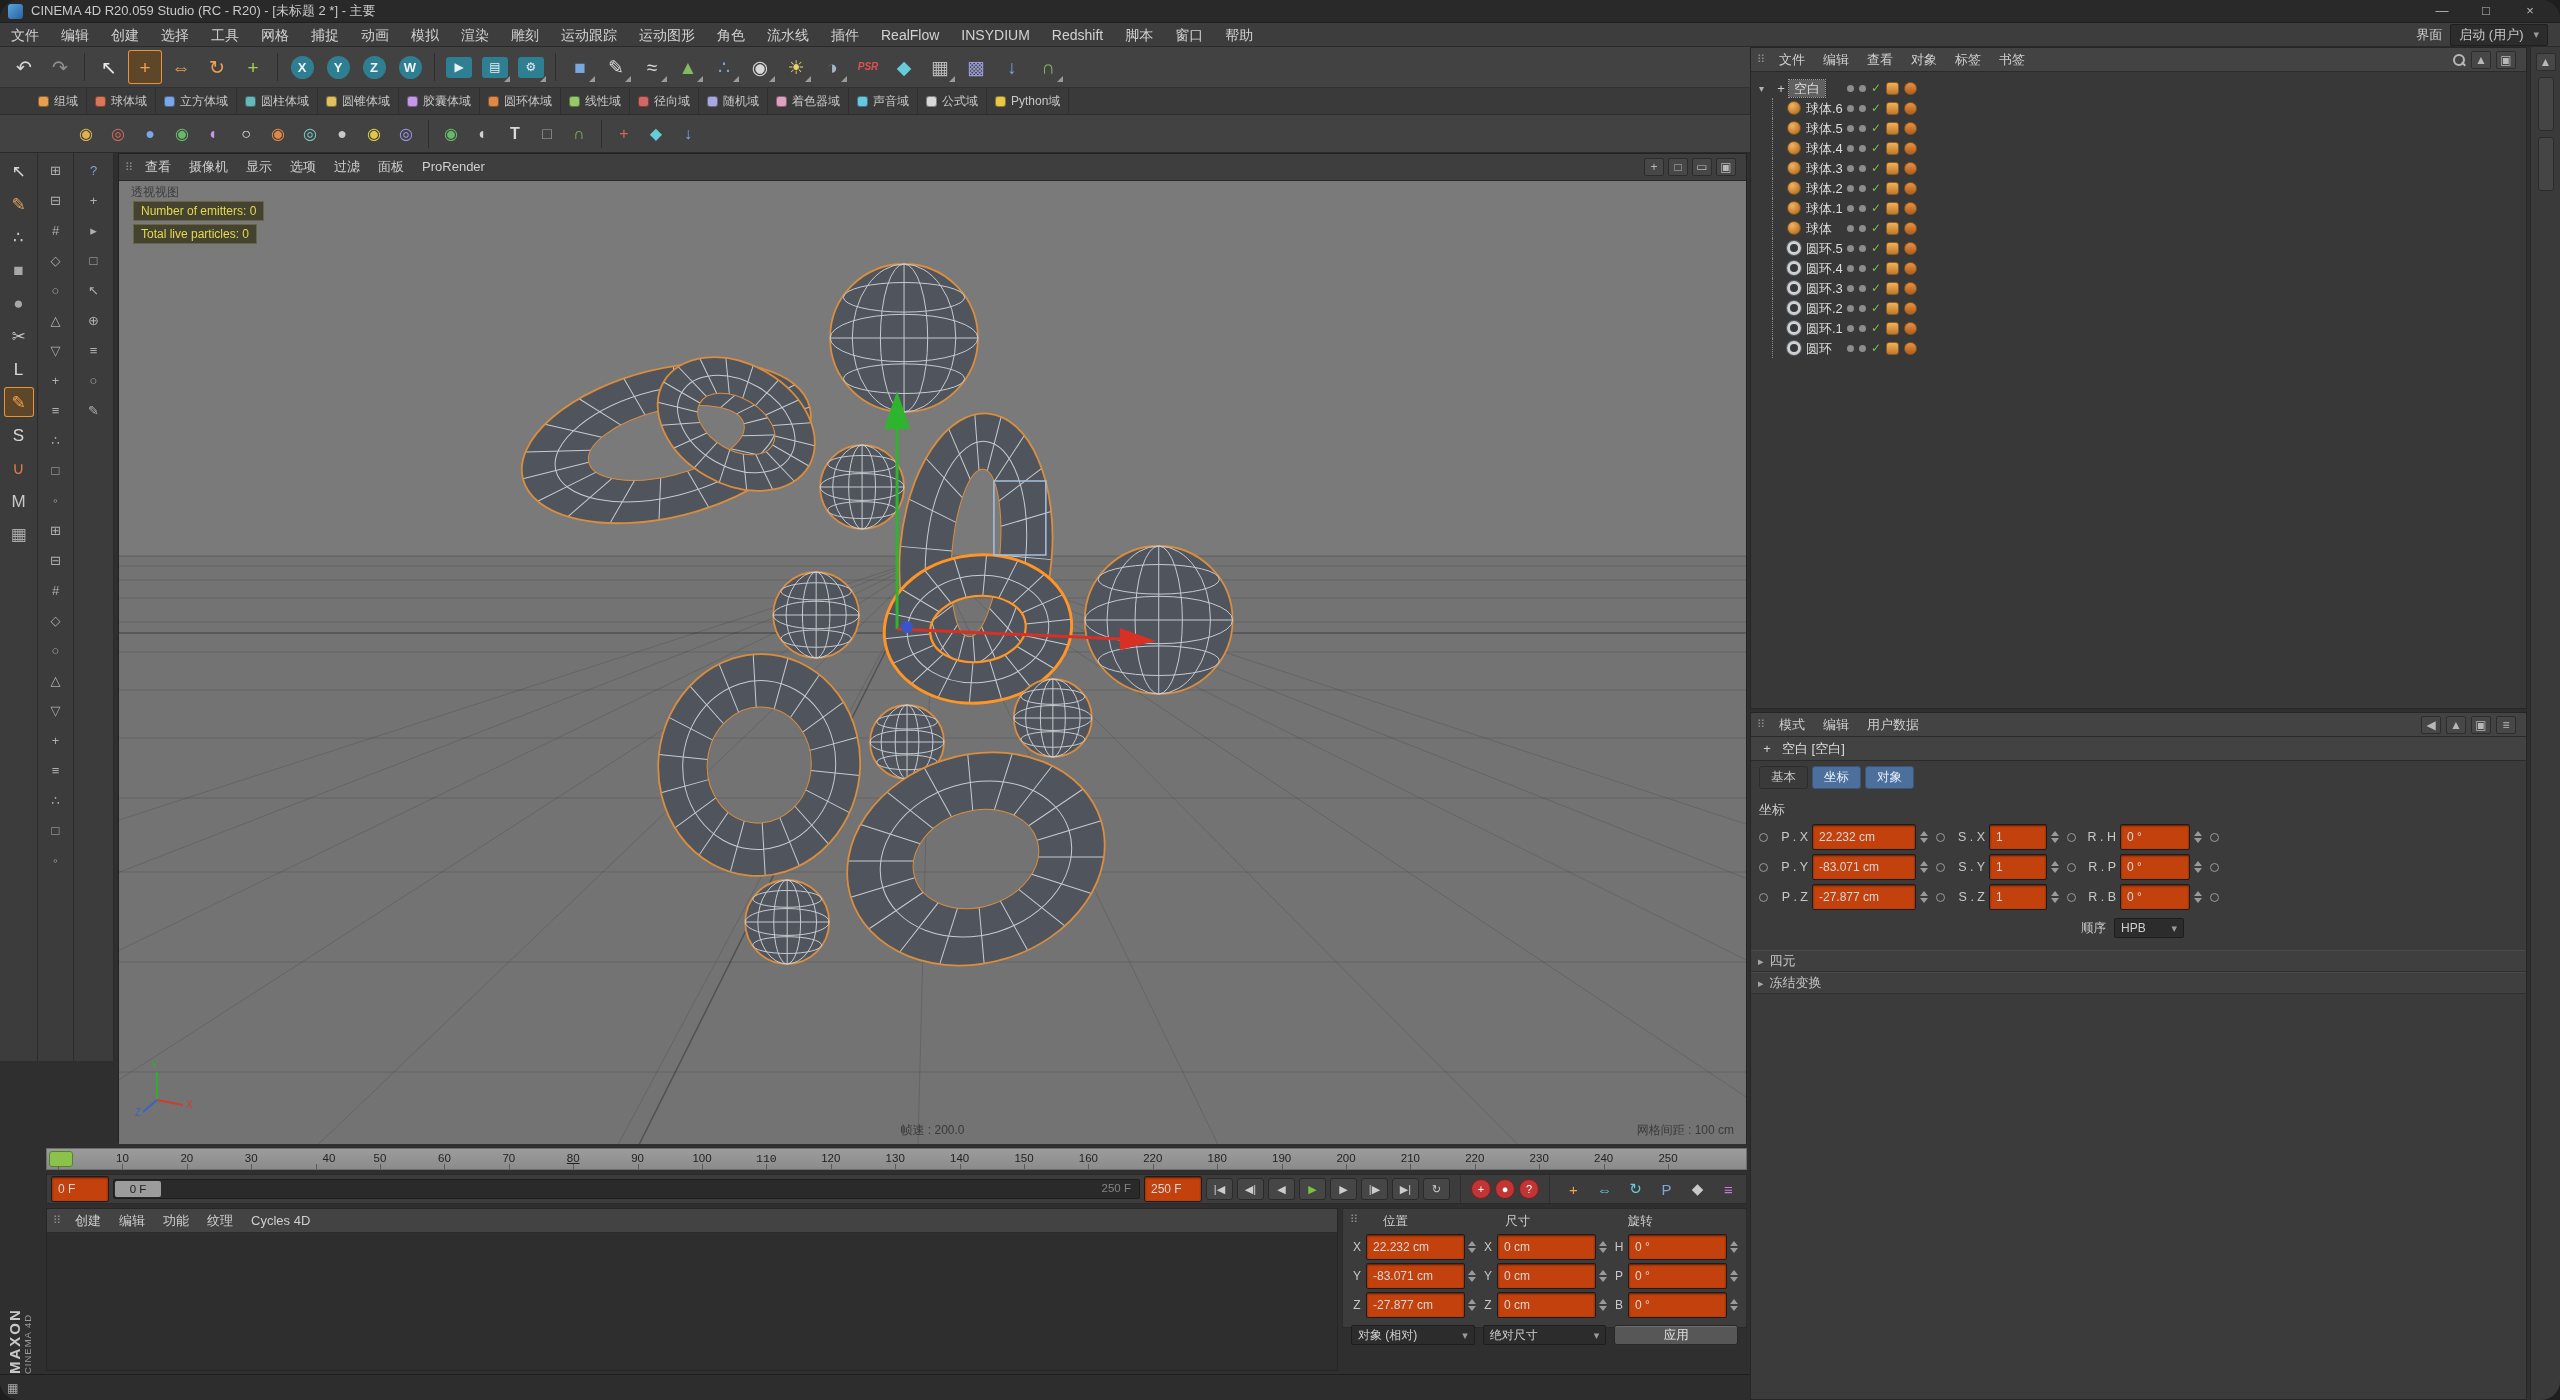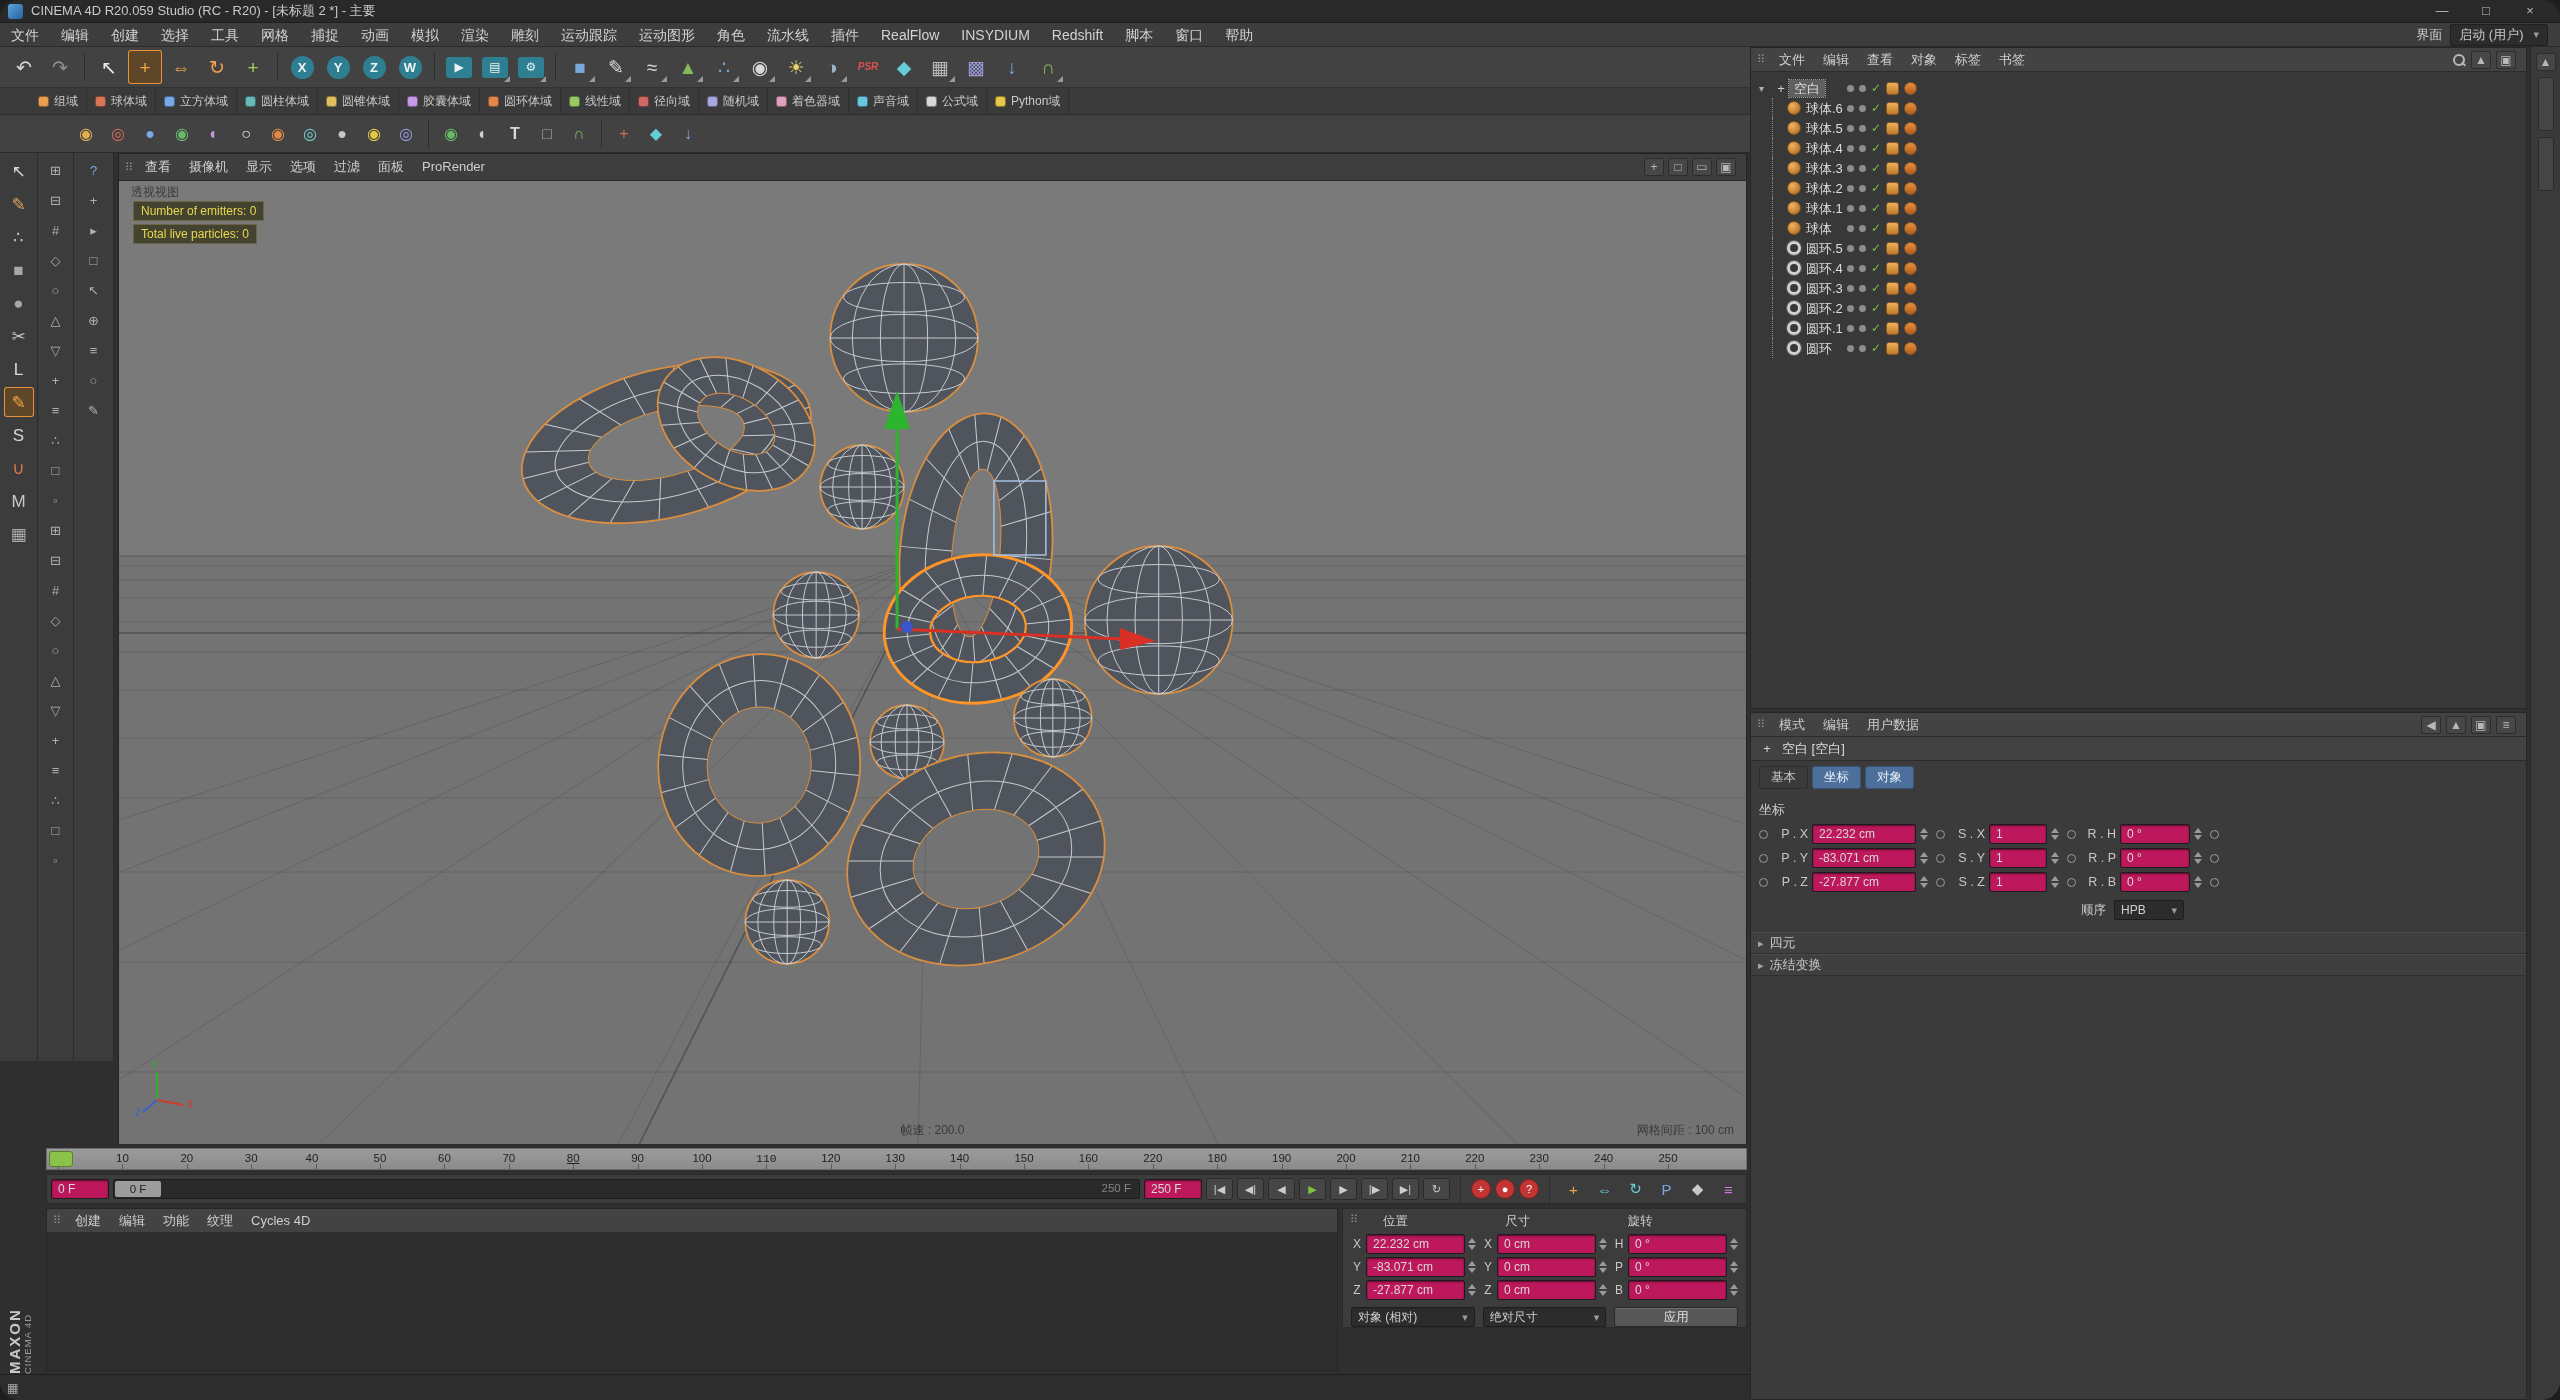--- a/index.html
+++ b/index.html
@@ -62,21 +62,21 @@
 .vp-status-left{position:absolute;left:50%;transform:translateX(-50%);bottom:5px;font-size:12px;color:#3a3a3a;}
 .vp-status-right{position:absolute;right:12px;bottom:5px;font-size:12px;color:#3a3a3a;}
 .axis-gizmo{position:absolute;left:14px;bottom:26px;}
 
 
 .ruler{left:46px;top:1148px;width:1701px;height:22px;background:linear-gradient(#9c9c9c,#8b8b8b);border:1px solid #6d6d6d;position:absolute;}
 .tick{position:absolute;top:3px;transform:translateX(-50%);font-size:11.5px;color:#232323;}
 .tickline{position:absolute;bottom:0;width:1px;height:5px;background:#5a5a5a;}
 .playhead{position:absolute;left:2px;top:2px;width:24px;height:16px;background:#8bc34a;border:1px solid #55832a;border-radius:3px;}
 .transport{left:46px;top:1174px;width:1701px;height:30px;background:#3c3c3c;border:1px solid #2a2a2a;display:flex;align-items:center;gap:4px;padding:0 4px;position:absolute;}
-.fld{height:20px;background:#be185d;border:1px solid #1c1c1c;box-shadow:inset 0 1px 2px rgba(0,0,0,.55);display:inline-flex;align-items:center;padding:3px 6px;font-size:12px;color:#d8d8d8;border-radius:2px;white-space:nowrap;}
+.fld{height:20px;background:#c2410c;border:1px solid #1c1c1c;box-shadow:inset 0 1px 2px rgba(0,0,0,.55);display:inline-flex;align-items:center;padding:12px 6px;font-size:12px;color:#d8d8d8;border-radius:2px;white-space:nowrap;}
 .track{flex:1;height:20px;background:#2a2a2a;border:1px solid #1d1d1d;position:relative;border-radius:2px;}
 .thandle{position:absolute;left:1px;top:1px;width:46px;height:16px;background:#9c9c9c;border-radius:2px;color:#222;font-size:11.5px;display:flex;align-items:center;justify-content:center;}
 .tend{position:absolute;right:8px;top:2px;font-size:11.5px;color:#848484;}
 .tbtn{width:27px;height:22px;background:#464646;border:1px solid #2a2a2a;border-radius:3px;display:flex;align-items:center;justify-content:center;font-size:11px;color:#ccc;flex:0 0 auto;}
 .rec{width:20px;height:20px;border-radius:50%;background:#c23535;color:#fff;font-size:11px;display:flex;align-items:center;justify-content:center;border:1px solid #7a1f1f;flex:0 0 auto;}
 .tgl{width:27px;height:22px;display:flex;align-items:center;justify-content:center;font-size:15px;flex:0 0 auto;}
 
 
 .materials{left:46px;top:1208px;width:1292px;height:163px;background:#2e2e2e;border:1px solid #262626;position:absolute;}
 .phead{height:24px;background:#434343;display:flex;align-items:center;gap:2px;padding:0 6px;border-bottom:1px solid #2b2b2b;font-size:13px;}
@@ -878,21 +878,21 @@
 
   <div class="ruler" id="ruler">
       <span class="tick" style="left: 11px;">0</span>
       <span class="tickline" style="left: 11px;"></span>
       <span class="tick" style="left: 75.4px;">10</span>
       <span class="tickline" style="left: 75.4px;"></span>
       <span class="tick" style="left: 139.8px;">20</span>
       <span class="tickline" style="left: 139.8px;"></span>
       <span class="tick" style="left: 204.2px;">30</span>
       <span class="tickline" style="left: 204.2px;"></span>
-      <span class="tick" style="left: 265px;">40</span>
+      <span class="tick" style="left: 282px;">40</span>
       <span class="tickline" style="left: 268.6px;"></span>
       <span class="tick" style="left: 333px;">50</span>
       <span class="tickline" style="left: 333px;"></span>
       <span class="tick" style="left: 397.4px;">60</span>
       <span class="tickline" style="left: 397.4px;"></span>
       <span class="tick" style="left: 461.8px;">70</span>
       <span class="tickline" style="left: 461.8px;"></span>
       <span class="tick" style="left: 526.2px; text-decoration: underline;">80</span>
       <span class="tickline" style="left: 526.2px;"></span>
       <span class="tick" style="left: 590.6px;">90</span>

